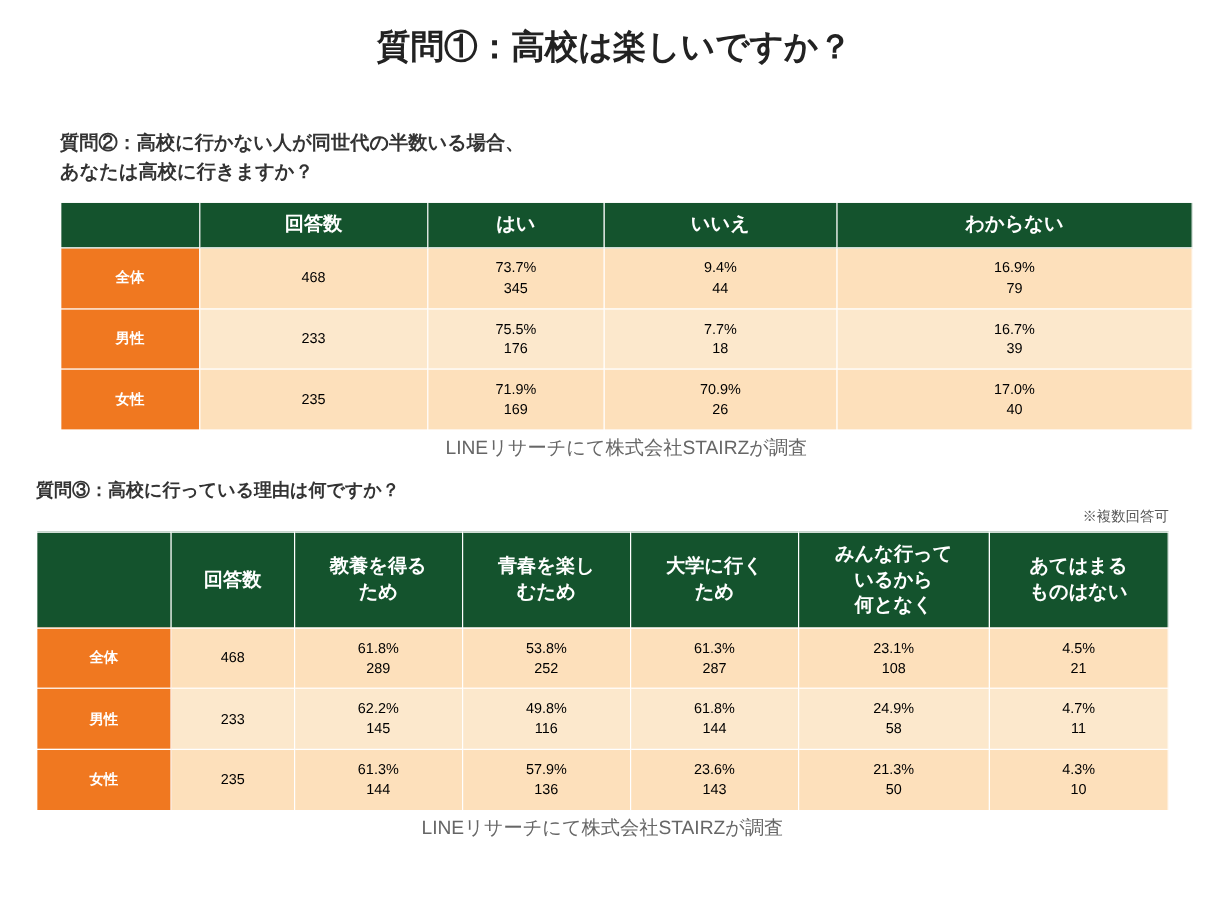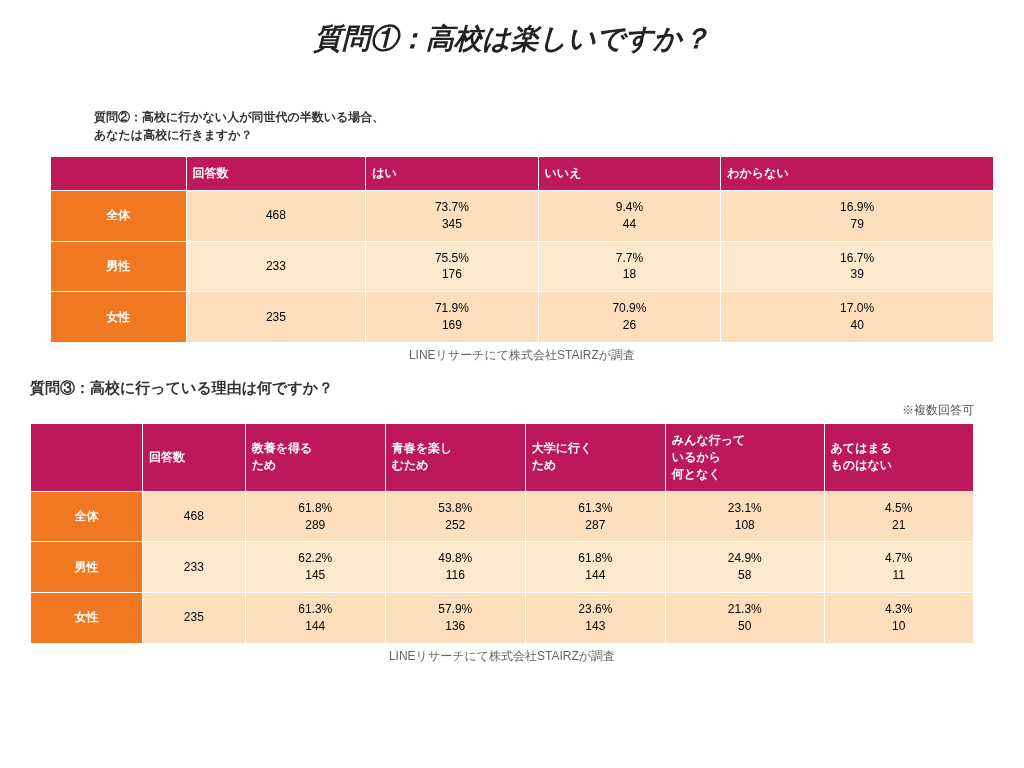--- a/index.html
+++ b/index.html
@@ -18,21 +18,20 @@
       padding: 20px 30px;
       position: relative;
     }
 
     .main-title {
       font-size: 28px;
       font-weight: bold;
       text-align: center;
       margin-bottom: 10px;
       color: #222;
-      font-style: italic;
     }
 
     .top-section {
       display: flex;
       flex-direction: row;
       align-items: flex-start;
     }
 
     .pie-section {
       width: 380px;
@@ -55,39 +54,38 @@
       top: 10px;
       right: 10px;
     }
 
     .right-section {
       flex: 1;
       padding-left: 20px;
     }
 
     .q2-title {
-      font-size: 12px;
+      font-size: 16px;
       font-weight: bold;
       color: #333;
       margin-bottom: 12px;
       line-height: 1.5;
-      margin-left: 44px;
     }
 
     
     table {
       border-collapse: collapse;
       width: 100%;
     }
 
     .orange-table th {
-      background-color: #be185d;
+      background-color: #14532d;
       color: white;
-      font-size: 12px;
-      text-align: left;
+      font-size: 16px;
+      text-align: center;
       padding: 8px 6px;
       border: 1px solid #fff;
       font-weight: bold;
     }
 
     .orange-table td {
       background-color: #fde0bb;
       font-size: 12px;
       text-align: center;
       padding: 8px 6px;
@@ -126,21 +124,21 @@
     }
 
     .multiple-note {
       font-size: 12px;
       color: #555;
       text-align: right;
       margin-bottom: 4px;
     }
 
     .credit {
-      font-size: 12px;
+      font-size: 16px;
       color: #666;
       text-align: center;
       margin-top: 4px;
     }
 
     
     svg.pie {
       width: 280px;
       height: 280px;
     }

